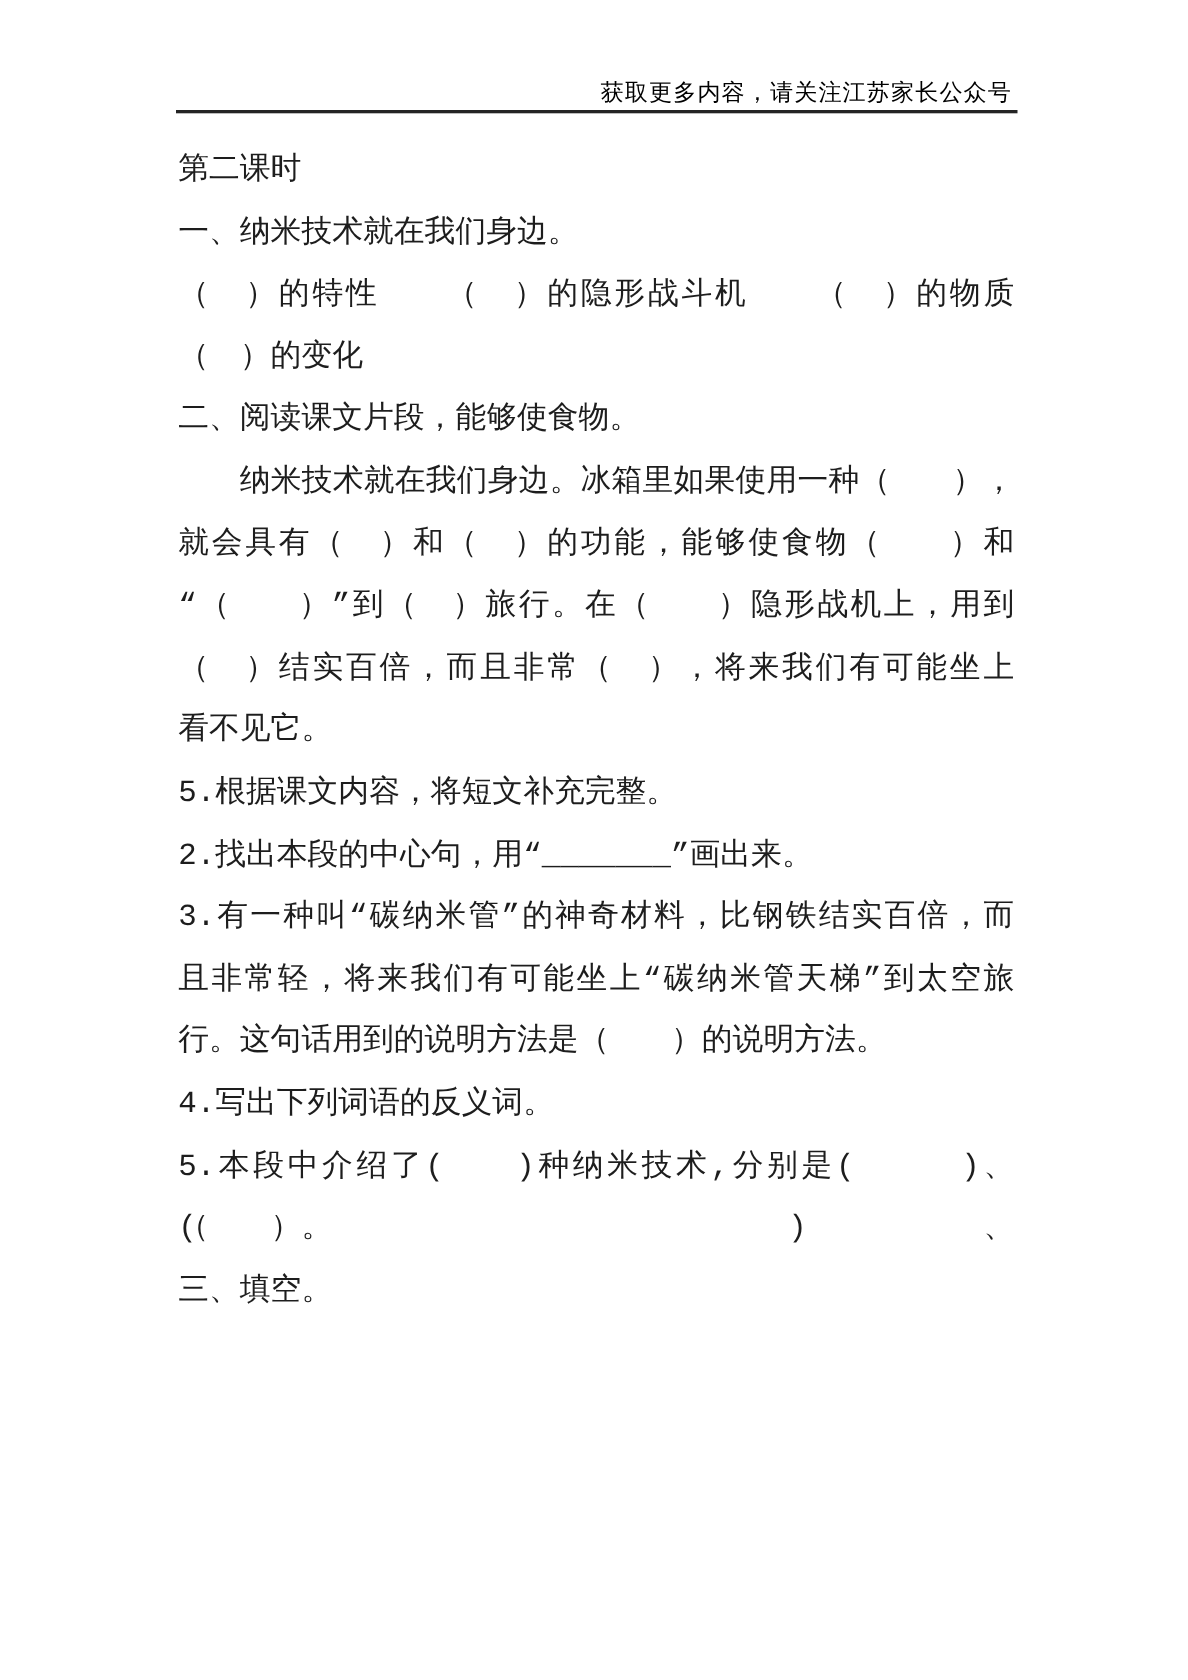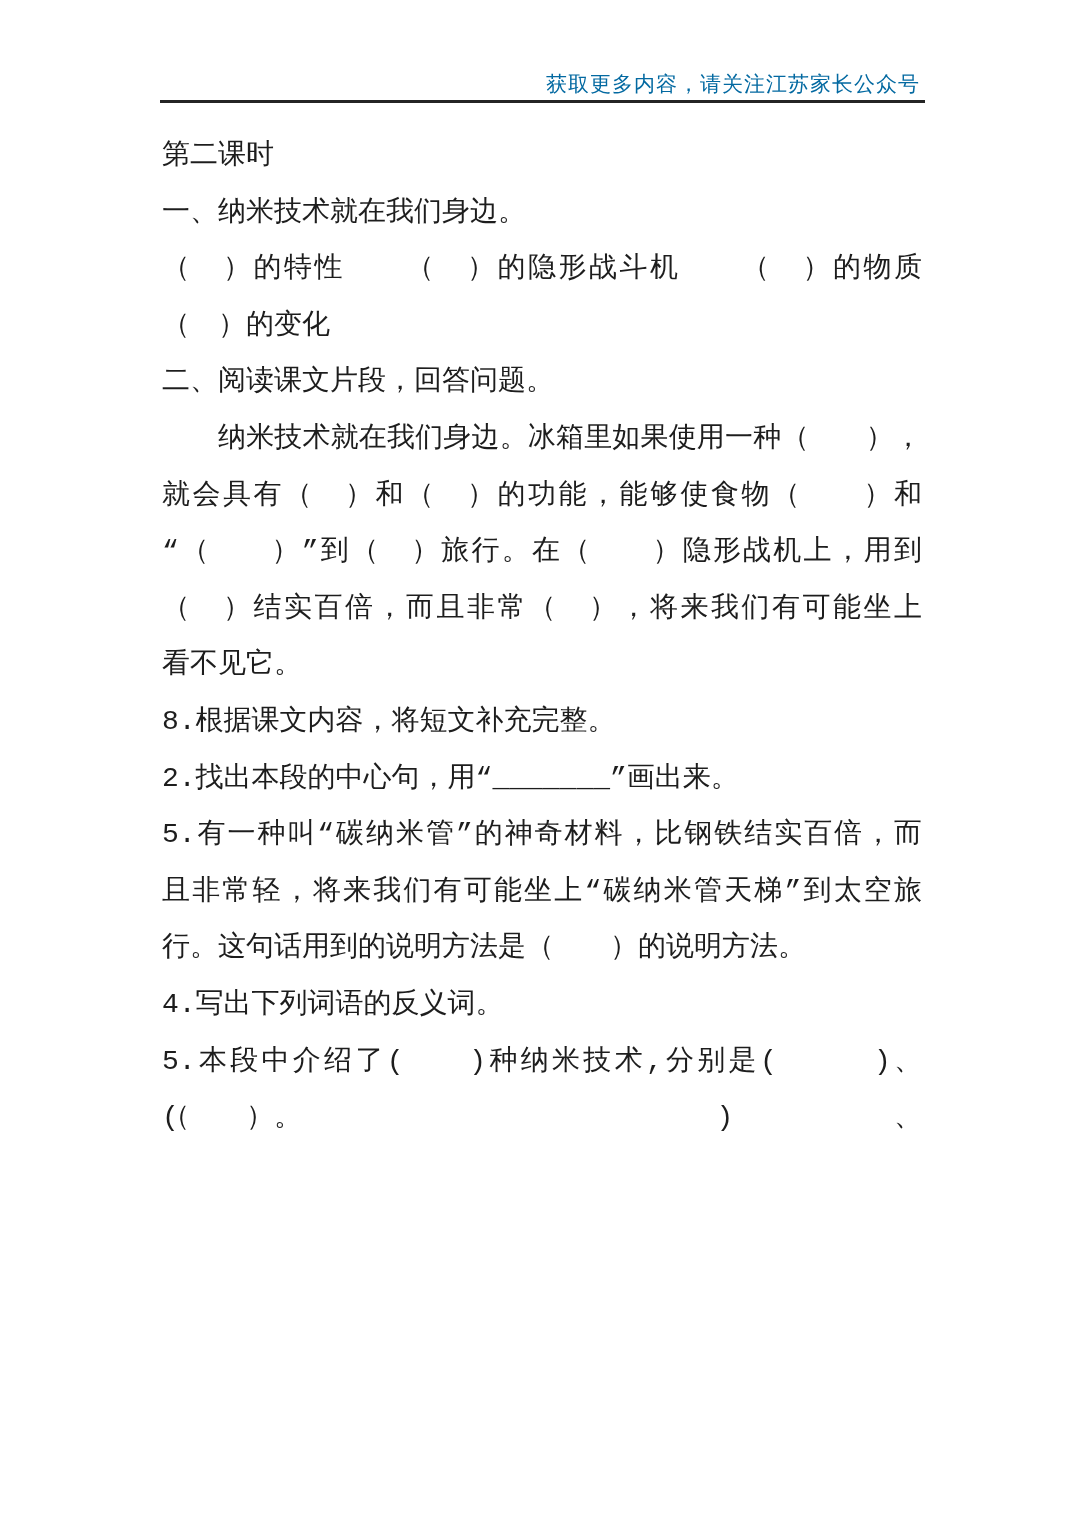--- a/index.html
+++ b/index.html
@@ -14,21 +14,21 @@
     background: #ffffff;
     overflow: hidden;
     font-family: "Liberation Serif", "DejaVu Serif", serif;
     color: #1d1d1d;
   }
   .header {
     margin: 72px 160px 0 0;
     text-align: right;
     font-size: 21px;
     line-height: 24px;
-    color: #0369a1;
+    color: #000000;
     letter-spacing: 1px;
   }
   .header-rule {
     margin: 4px 155px 0 160px;
     height: 0;
     border-top: 3px solid #242424;
   }
   .content {
     margin: 25px 158px 0 162px; 
     font-size: 28px;
@@ -58,29 +58,30 @@
   <div class="header">
     <span>获取更多内容，请关注江苏家长公众号</span>
   </div>
   <div class="header-rule"></div>
 
   <div class="content">
     <div class="line">第二课时</div>
     <div class="line">一、纳米技术就在我们身边。</div>
     <div class="line fill">（　）的特性　　（　）的隐形战斗机　　（　）的物质</div>
     <div class="line">（　）的变化</div>
-    <div class="line">二、阅读课文片段，回答问题。</div>
+    <div class="line">二、阅读课文片段，能够使食物。</div>
     <div class="line fill indent">纳米技术就在我们身边。冰箱里如果使用一种（　　），</div>
     <div class="line fill">就会具有（　）和（　）的功能，能够使食物（　　）和</div>
     <div class="line fill">“（　　）”到（　）旅行。在（　　）隐形战机上，用到</div>
     <div class="line fill">（　）结实百倍，而且非常（　），将来我们有可能坐上</div>
     <div class="line">看不见它。</div>
-    <div class="line">8.根据课文内容，将短文补充完整。</div>
+    <div class="line">5.根据课文内容，将短文补充完整。</div>
     <div class="line">2.找出本段的中心句，用“_______”画出来。</div>
-    <div class="line fill">5.有一种叫“碳纳米管”的神奇材料，比钢铁结实百倍，而</div>
+    <div class="line fill">3.有一种叫“碳纳米管”的神奇材料，比钢铁结实百倍，而</div>
     <div class="line fill">且非常轻，将来我们有可能坐上“碳纳米管天梯”到太空旅</div>
     <div class="line">行。这句话用到的说明方法是（　　）的说明方法。</div>
     <div class="line">4.写出下列词语的反义词。</div>
     <div class="line fill">5.本段中介绍了(　　)种纳米技术,分别是(　　　)、(　　)、</div>
     <div class="line">（　　）。</div>
+    <div class="line">三、填空。</div>
   </div>
 
 </div>
 
 </body></html>

